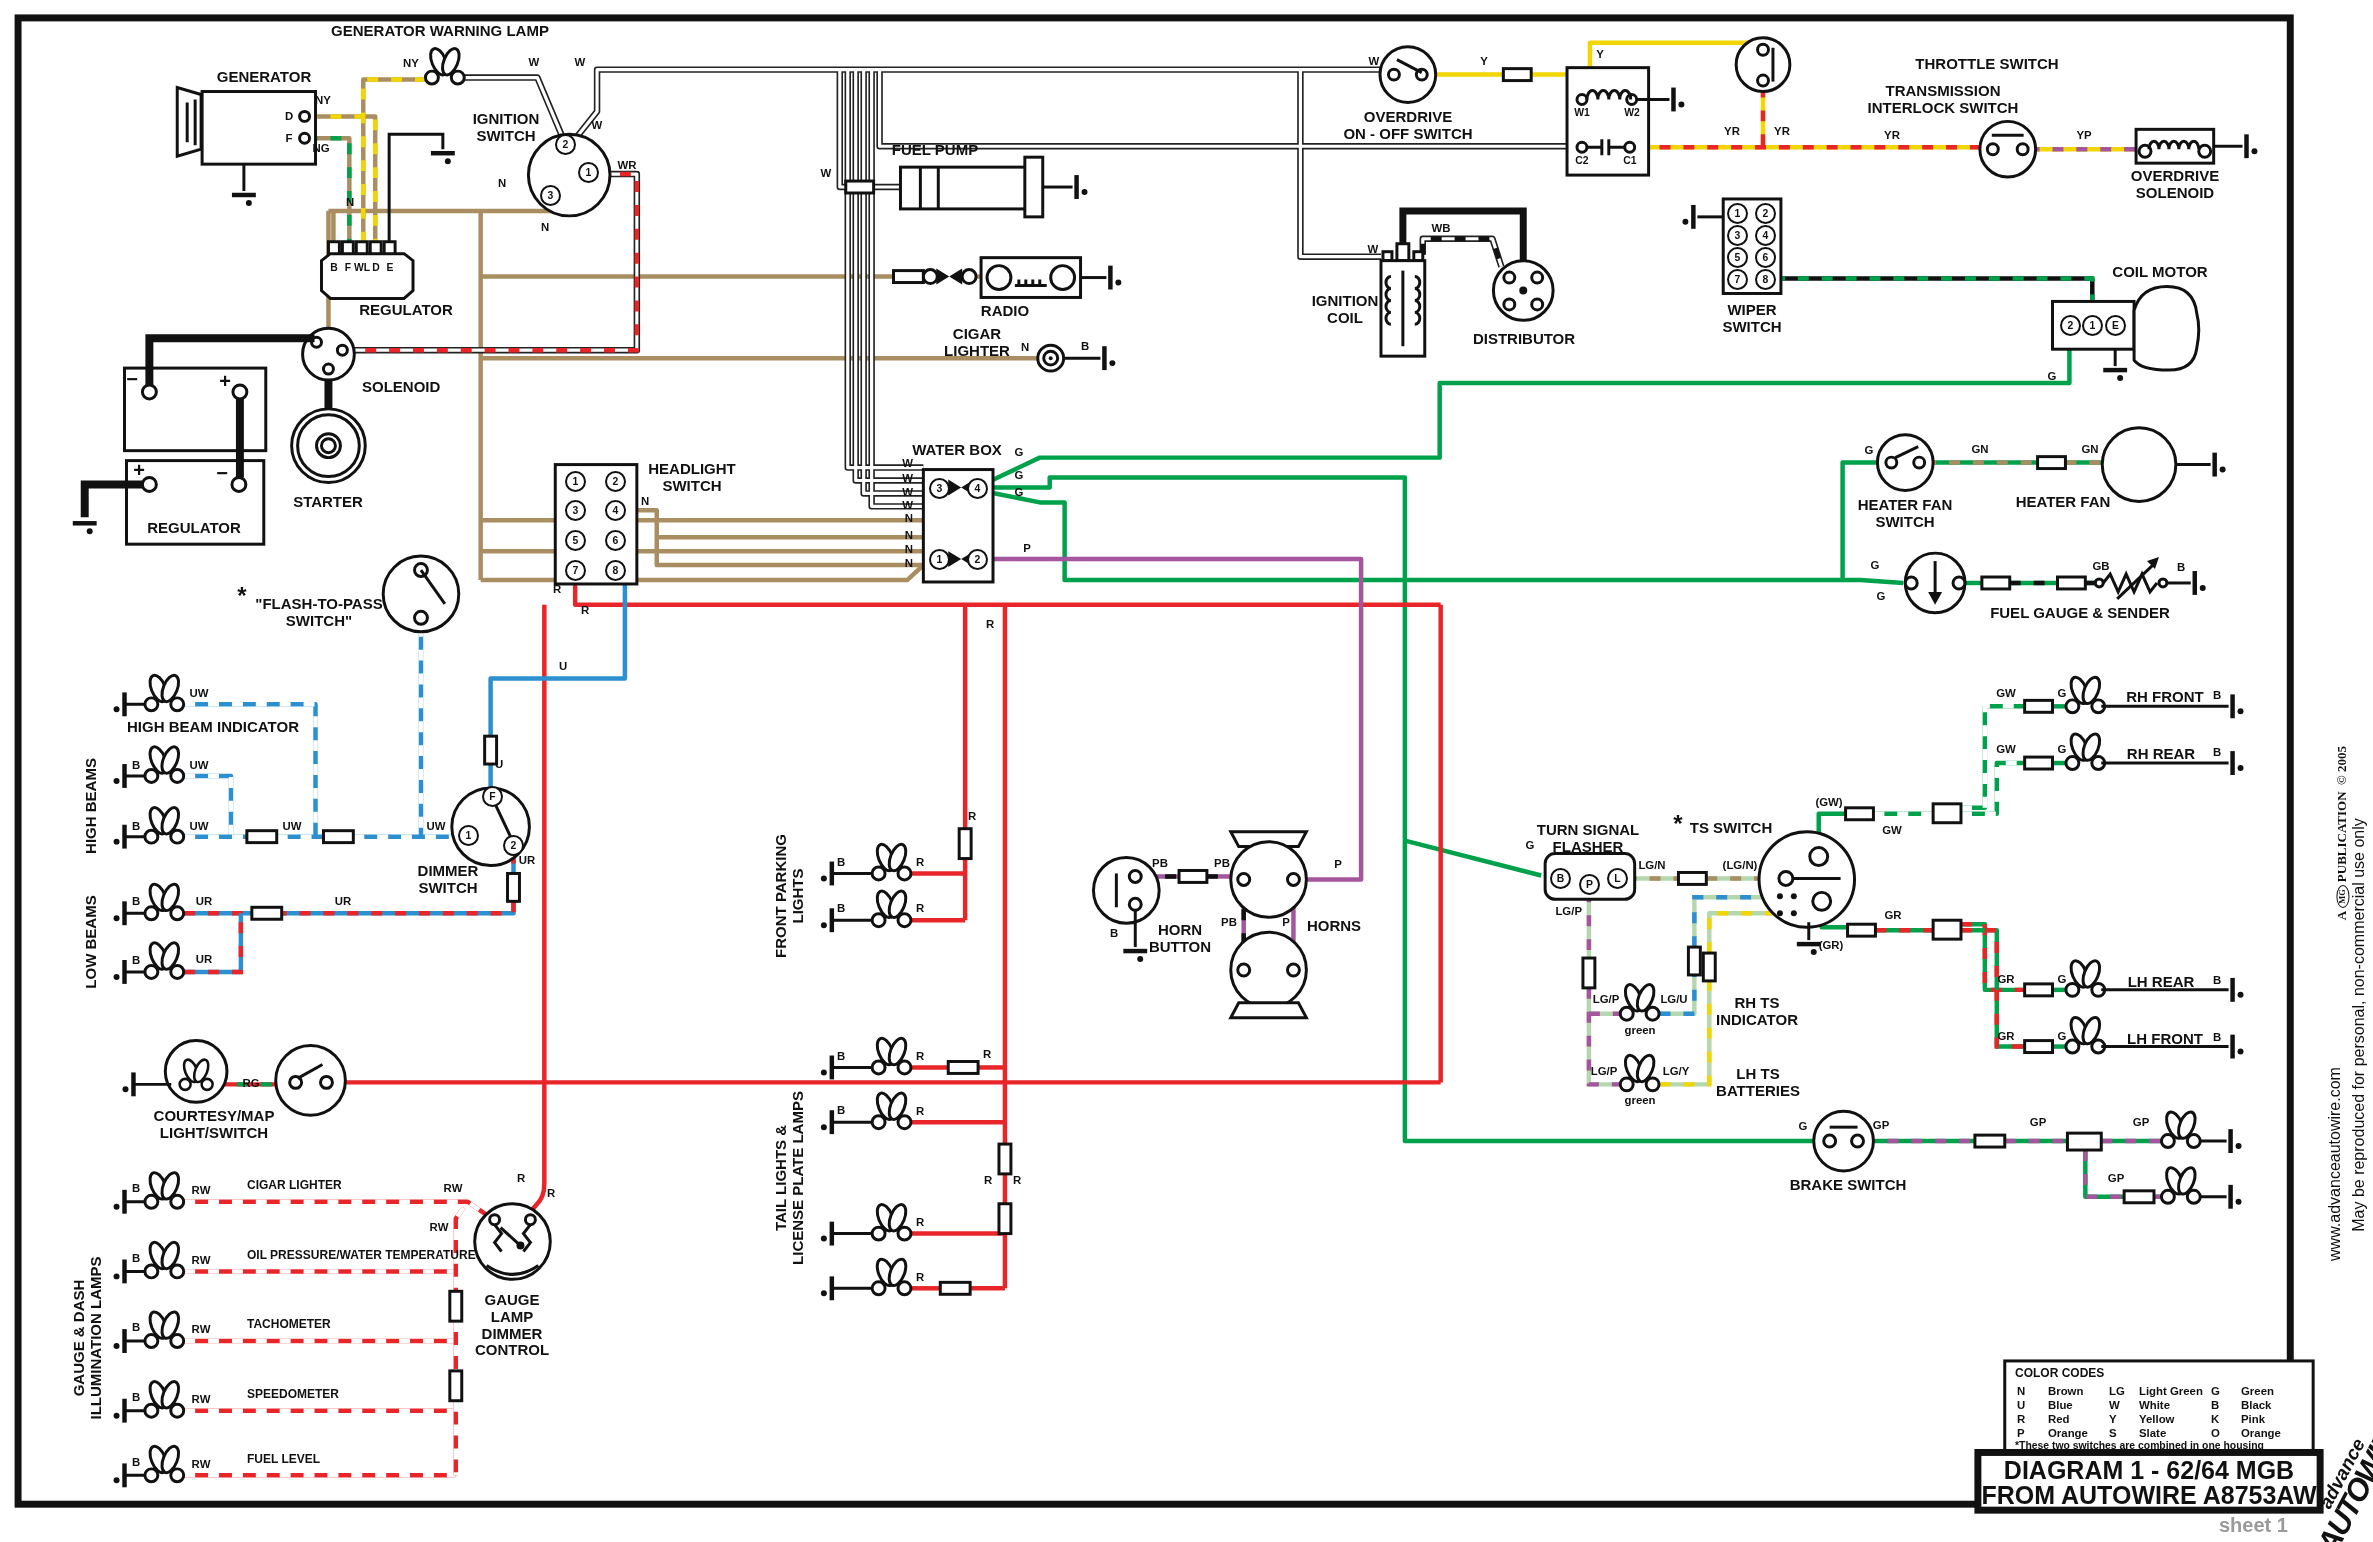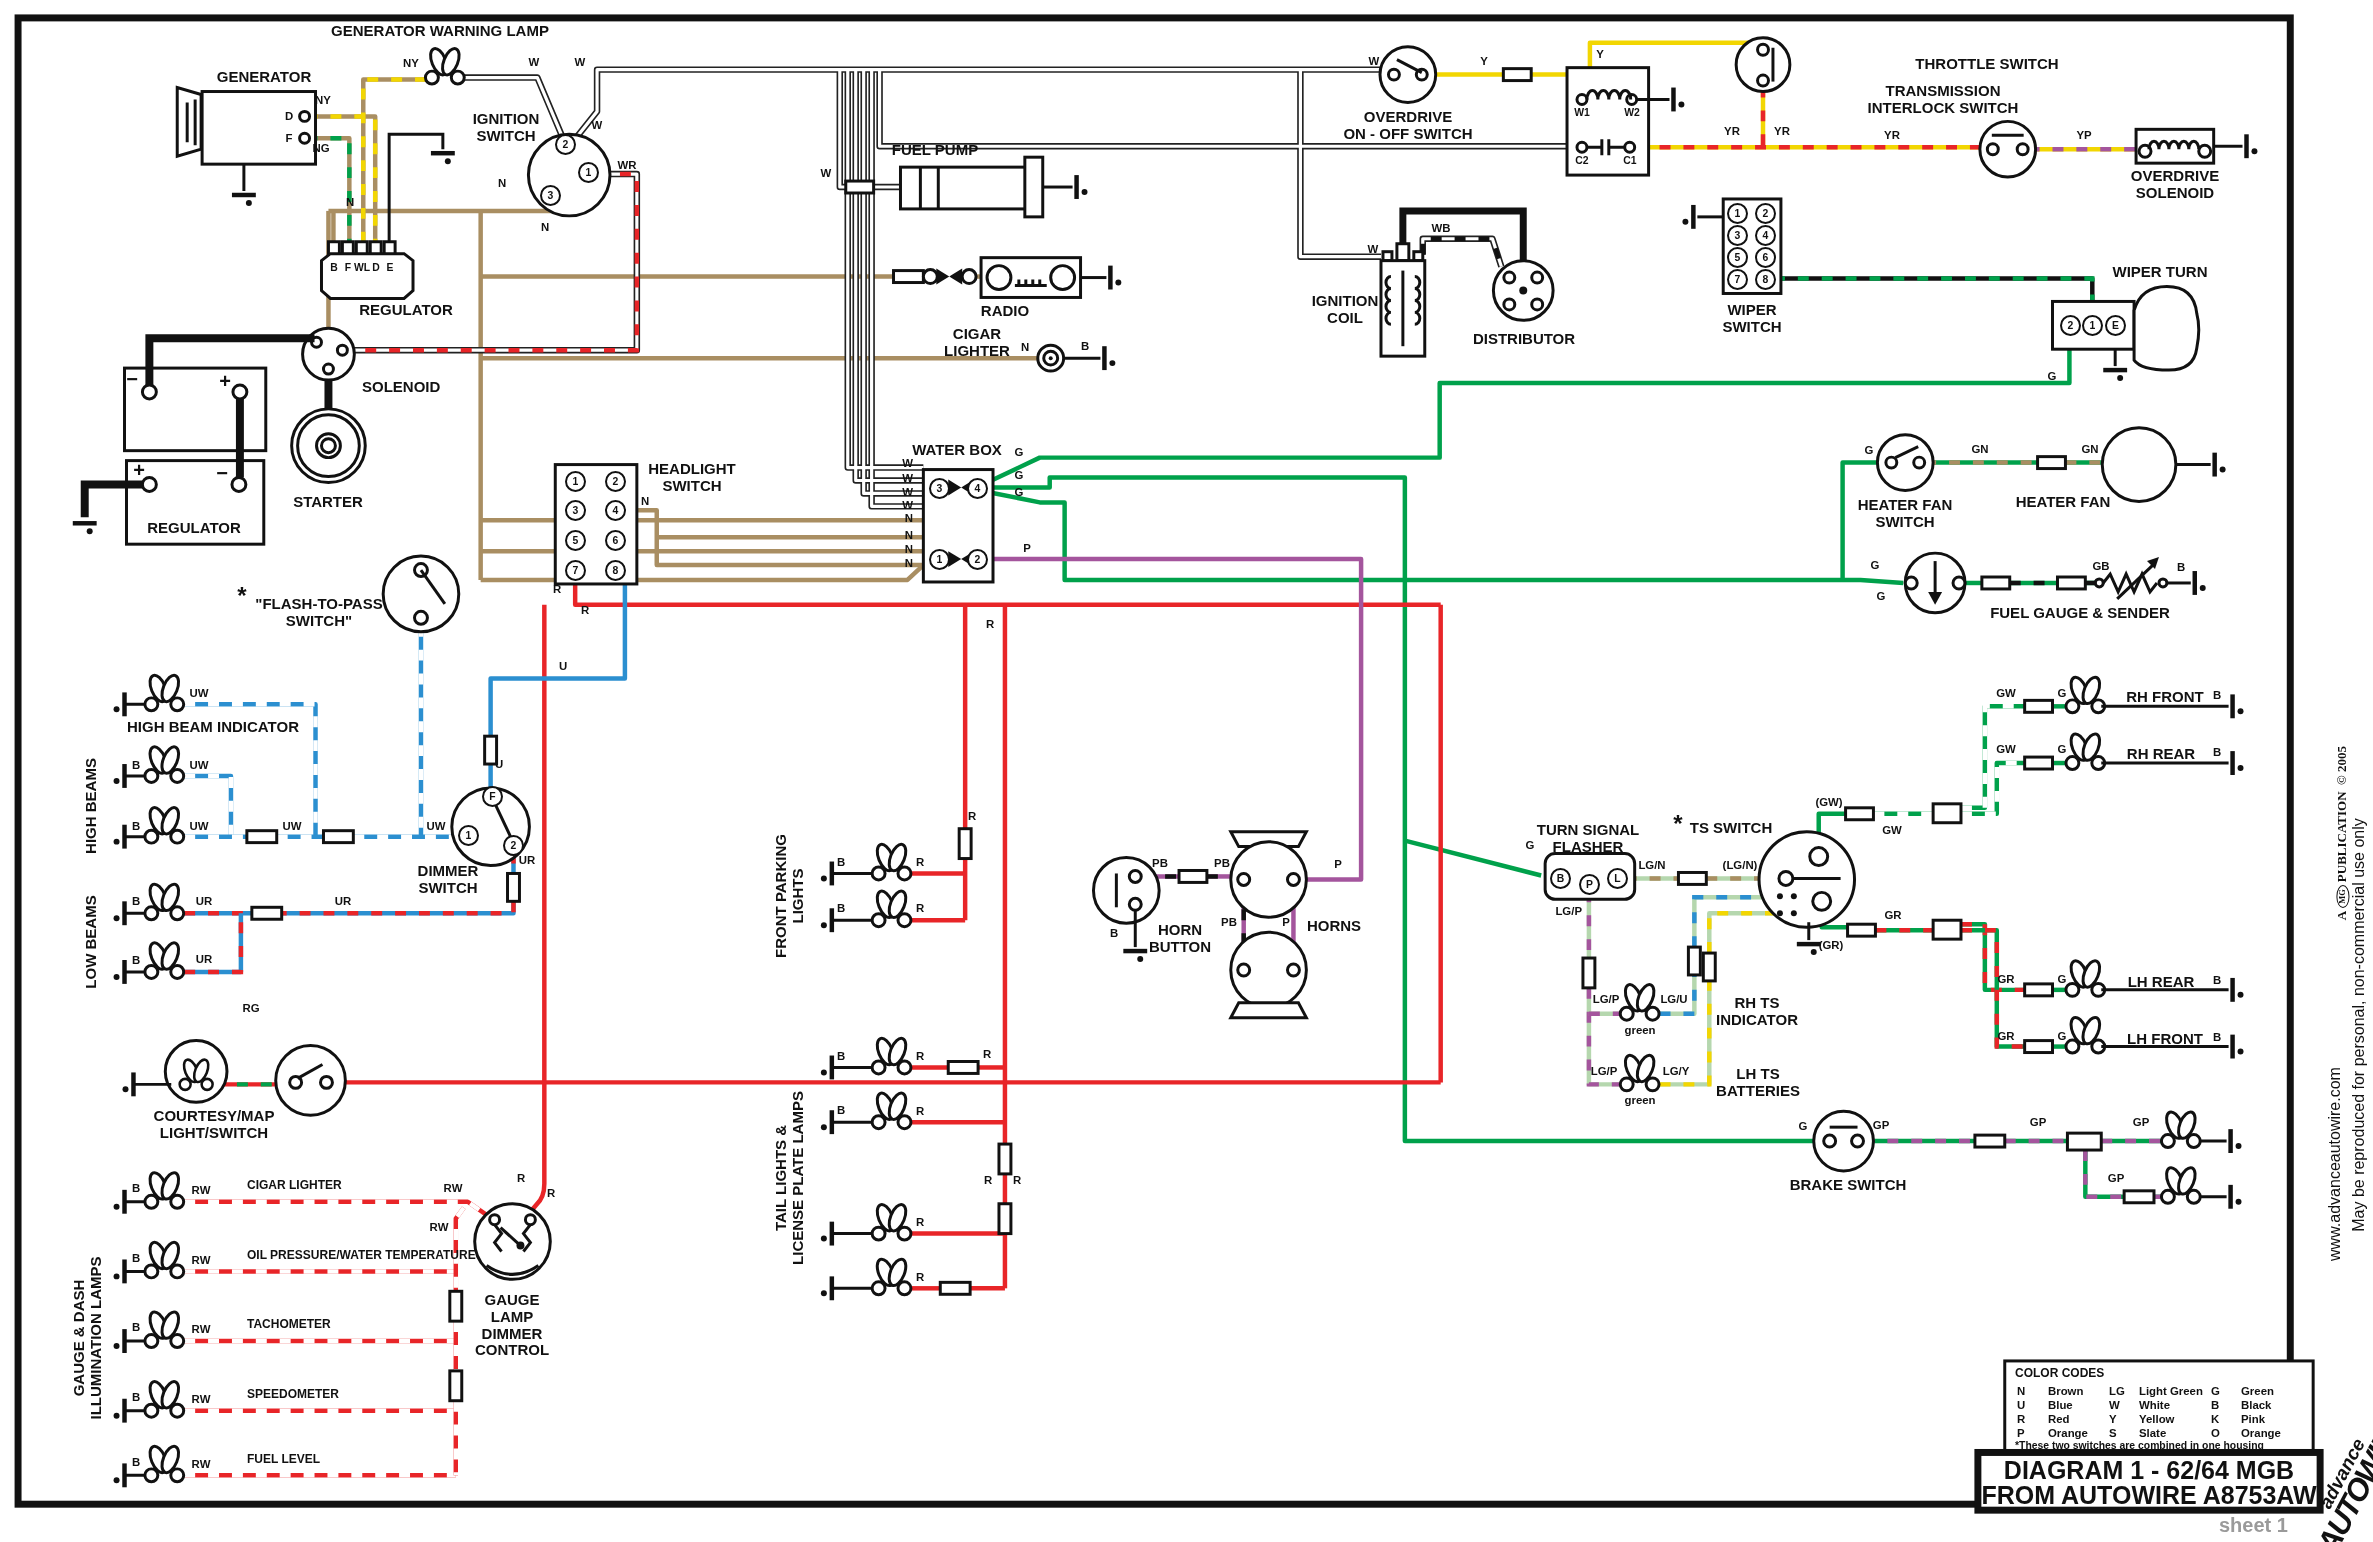--- a/index.html
+++ b/index.html
@@ -698,21 +698,21 @@
 <div class="L s15" style="left:1987px;top:64px">THROTTLE SWITCH</div>
 <div class="L s15" style="left:1943px;top:100px">TRANSMISSION
 INTERLOCK SWITCH</div>
 <div class="L s15" style="left:2175px;top:185px">OVERDRIVE
 SOLENOID</div>
 <div class="L s15" style="left:1345px;top:310px">IGNITION
 COIL</div>
 <div class="L s15" style="left:1524px;top:339px">DISTRIBUTOR</div>
 <div class="L s15" style="left:1752px;top:319px">WIPER
 SWITCH</div>
-<div class="L s15" style="left:2160px;top:272px">WIPER TURN</div>
+<div class="L s15" style="left:2160px;top:272px">COIL MOTOR</div>
 <div class="L s15" style="left:957px;top:450px">WATER BOX</div>
 <div class="L s15" style="left:692px;top:478px">HEADLIGHT
 SWITCH</div>
 <div class="L star" style="left:242px;top:596px">*</div>
 <div class="L s15" style="left:319px;top:613px">"FLASH-TO-PASS
 SWITCH"</div>
 <div class="L s15" style="left:213px;top:727px">HIGH BEAM INDICATOR</div>
 <div class="V s15" style="left:91px;top:806px">HIGH BEAMS</div>
 <div class="V s15" style="left:91px;top:942px">LOW BEAMS</div>
 <div class="L s15" style="left:448px;top:880px">DIMMER
@@ -861,21 +861,21 @@
 <div class="L s11" style="left:292px;top:826px">UW</div>
 <div class="L s11" style="left:436px;top:826px">UW</div>
 <div class="L s11" style="left:527px;top:860px">UR</div>
 <div class="L s11" style="left:204px;top:901px">UR</div>
 <div class="L s11" style="left:343px;top:901px">UR</div>
 <div class="L s11" style="left:204px;top:959px">UR</div>
 <div class="L s11" style="left:136px;top:765px">B</div>
 <div class="L s11" style="left:136px;top:826px">B</div>
 <div class="L s11" style="left:136px;top:901px">B</div>
 <div class="L s11" style="left:136px;top:960px">B</div>
-<div class="L s11" style="left:251px;top:1008px">RG</div>
+<div class="L s11" style="left:251px;top:1083px">RG</div>
 <div class="L s11" style="left:136px;top:1188px">B</div>
 <div class="L s11" style="left:136px;top:1258px">B</div>
 <div class="L s11" style="left:136px;top:1327px">B</div>
 <div class="L s11" style="left:136px;top:1397px">B</div>
 <div class="L s11" style="left:136px;top:1462px">B</div>
 <div class="L s11" style="left:201px;top:1190px">RW</div>
 <div class="L s11" style="left:201px;top:1260px">RW</div>
 <div class="L s11" style="left:201px;top:1329px">RW</div>
 <div class="L s11" style="left:201px;top:1399px">RW</div>
 <div class="L s11" style="left:201px;top:1464px">RW</div>

